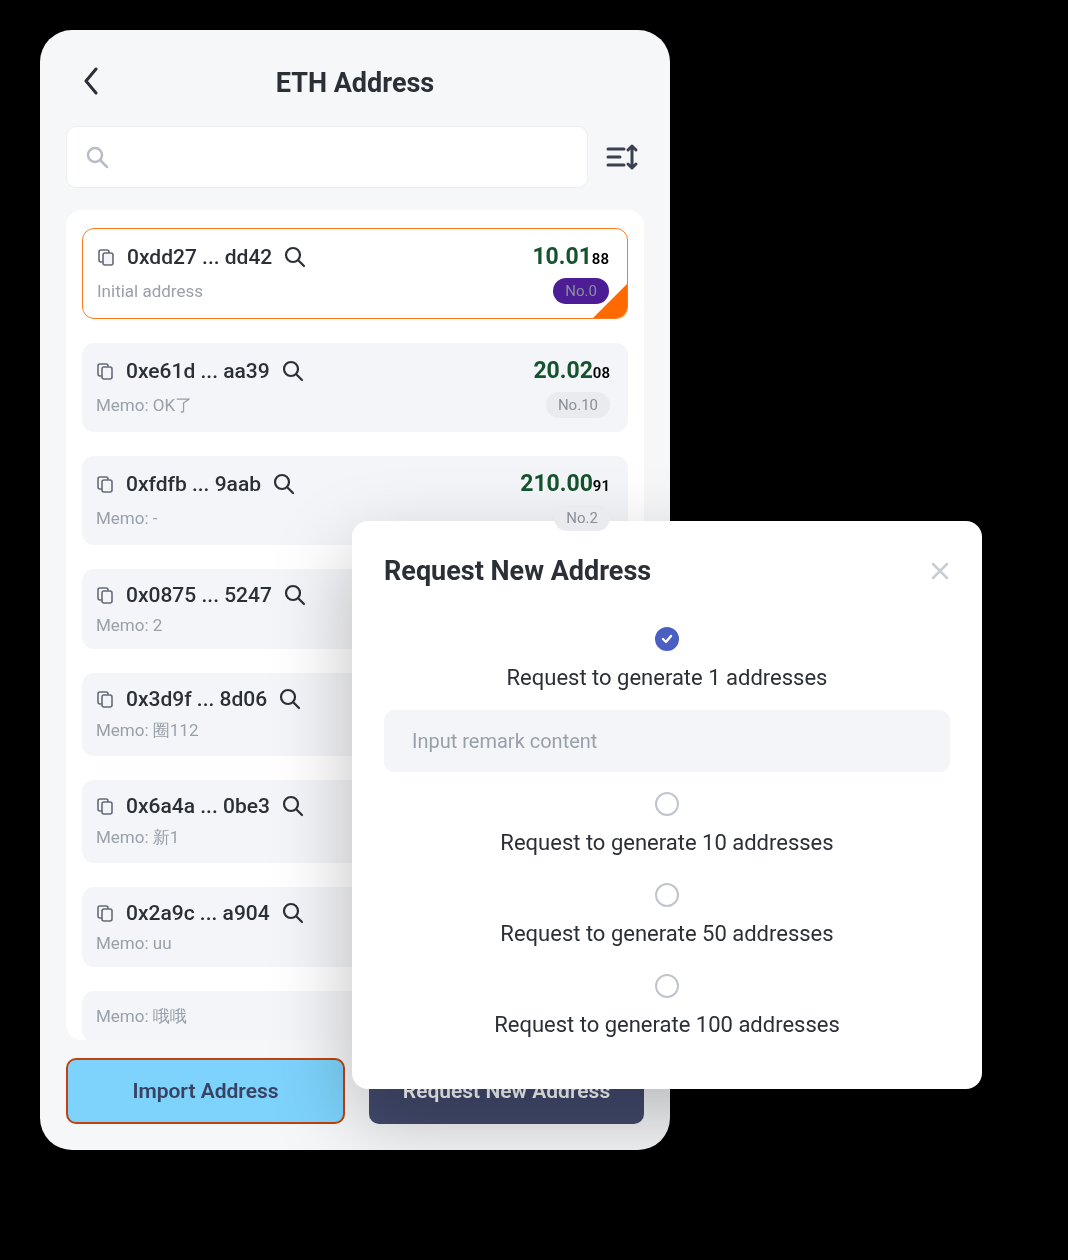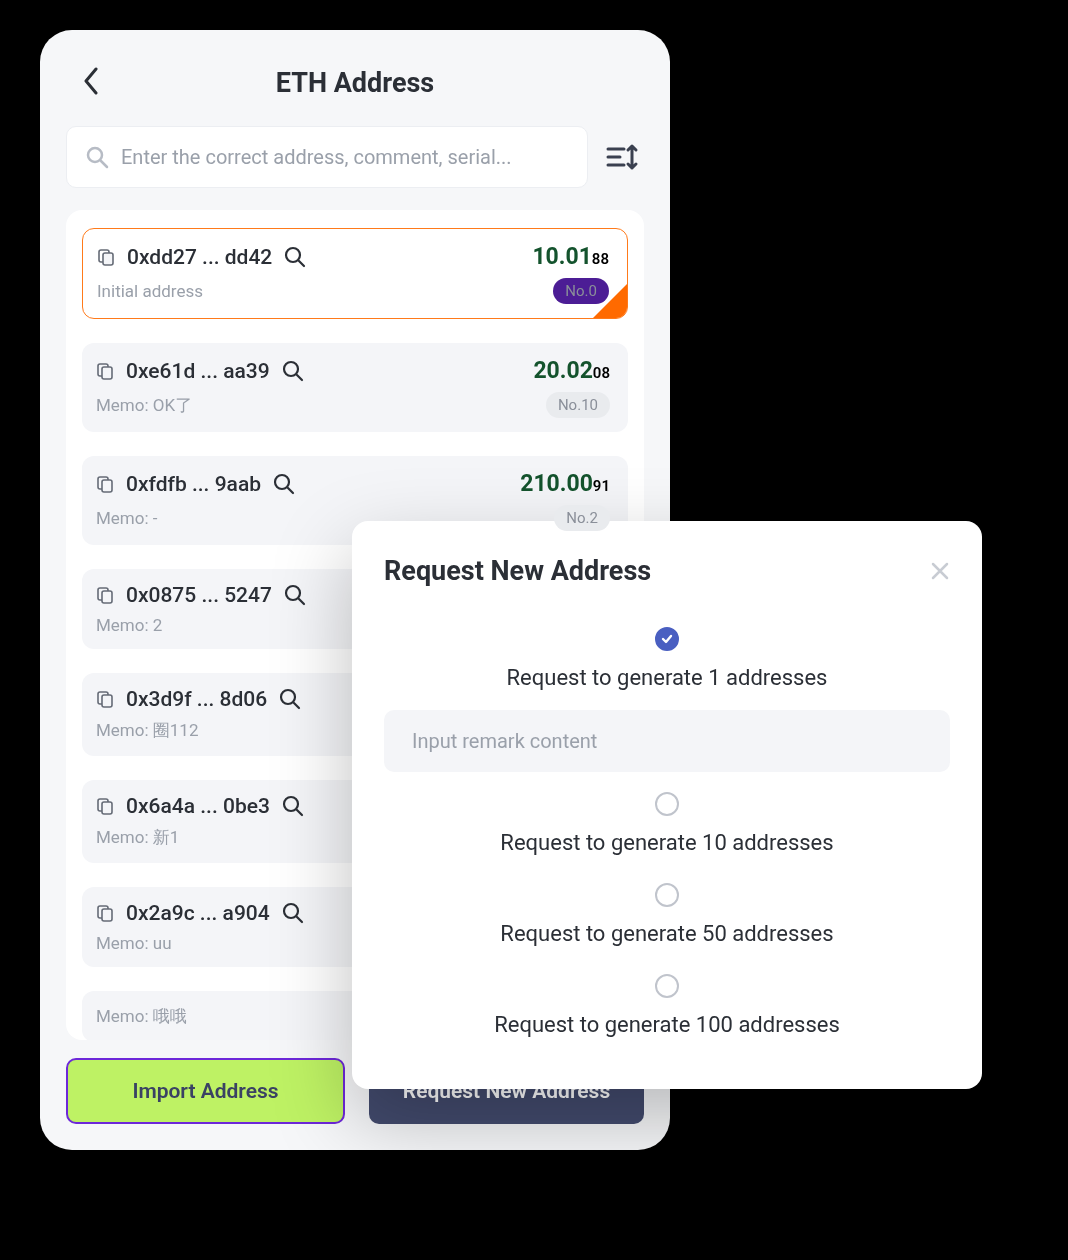--- a/index.html
+++ b/index.html
@@ -165,23 +165,23 @@
     height: 66px;
     border-radius: 10px;
     display: flex;
     align-items: center;
     justify-content: center;
     font-size: 21px;
     font-weight: 600;
     cursor: pointer;
   }
   .btn.outline {
-    border: 2px solid #6d28d9;
+    border: 2px solid #c2410c;
     color: #3a4263;
-    background: #bef264;
+    background: #7dd3fc;
   }
   .btn.primary {
     background: #434b6e;
     color: #fff;
   }
 
   
   .dialog {
     position: absolute;
     left: 352px;
@@ -257,21 +257,20 @@
     </div>
     <div class="title">ETH Address</div>
   </div>
 
   <div class="search-row">
     <div class="search-box">
       <svg width="24" height="24" viewBox="0 0 24 24">
           <circle cx="10" cy="10" r="7" stroke="#b7bcc5" stroke-width="2.5" fill="none"></circle>
           <line x1="16" y1="16" x2="22" y2="22" stroke="#b7bcc5" stroke-width="2.5" stroke-linecap="round"></line>
         </svg>
-      <div class="search-input">Enter the correct address, comment, serial...</div>
     </div>
     <div class="sort-btn">
       <svg width="34" height="30" viewBox="0 0 34 30">
         <line x1="2" y1="7" x2="18" y2="7" stroke="#3a4050" stroke-width="3" stroke-linecap="round"></line>
         <line x1="2" y1="15" x2="14" y2="15" stroke="#3a4050" stroke-width="3" stroke-linecap="round"></line>
         <line x1="2" y1="23" x2="18" y2="23" stroke="#3a4050" stroke-width="3" stroke-linecap="round"></line>
         <path d="M26 4 L26 26 M22 8 L26 4 L30 8 M22 22 L26 26 L30 22" stroke="#3a4050" stroke-width="3" fill="none" stroke-linecap="round" stroke-linejoin="round"></path>
       </svg>
     </div>
   </div>

